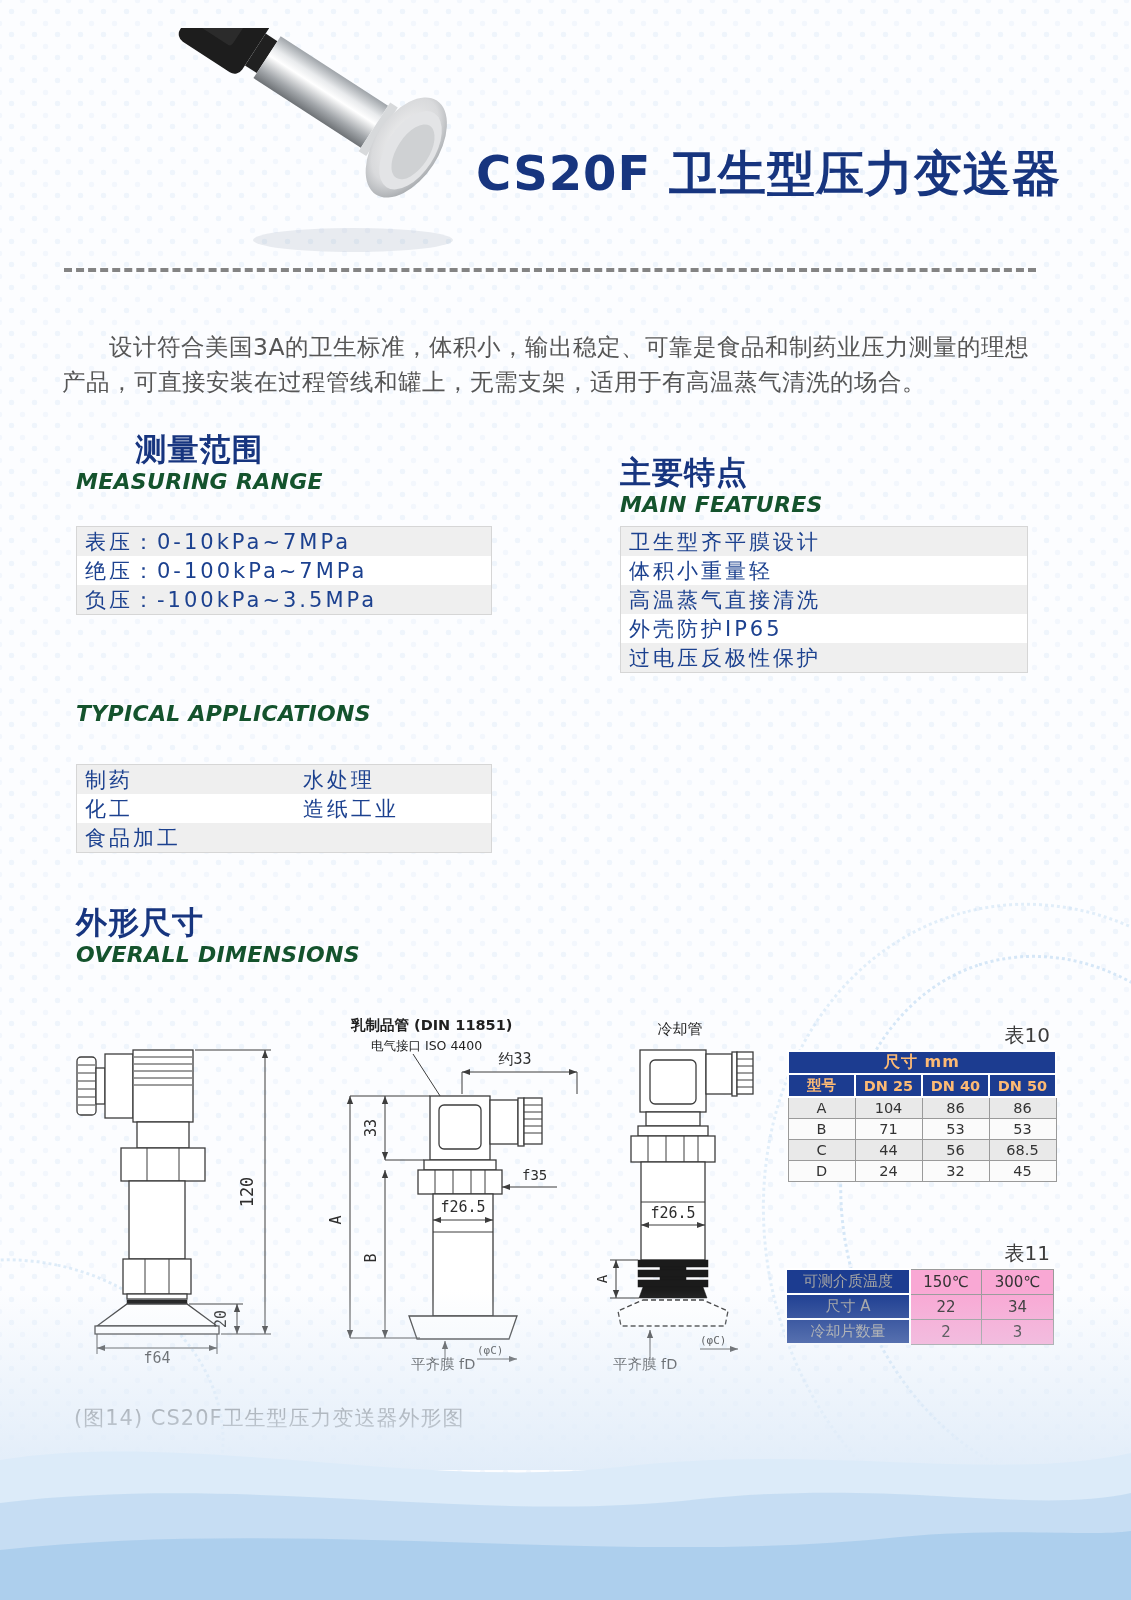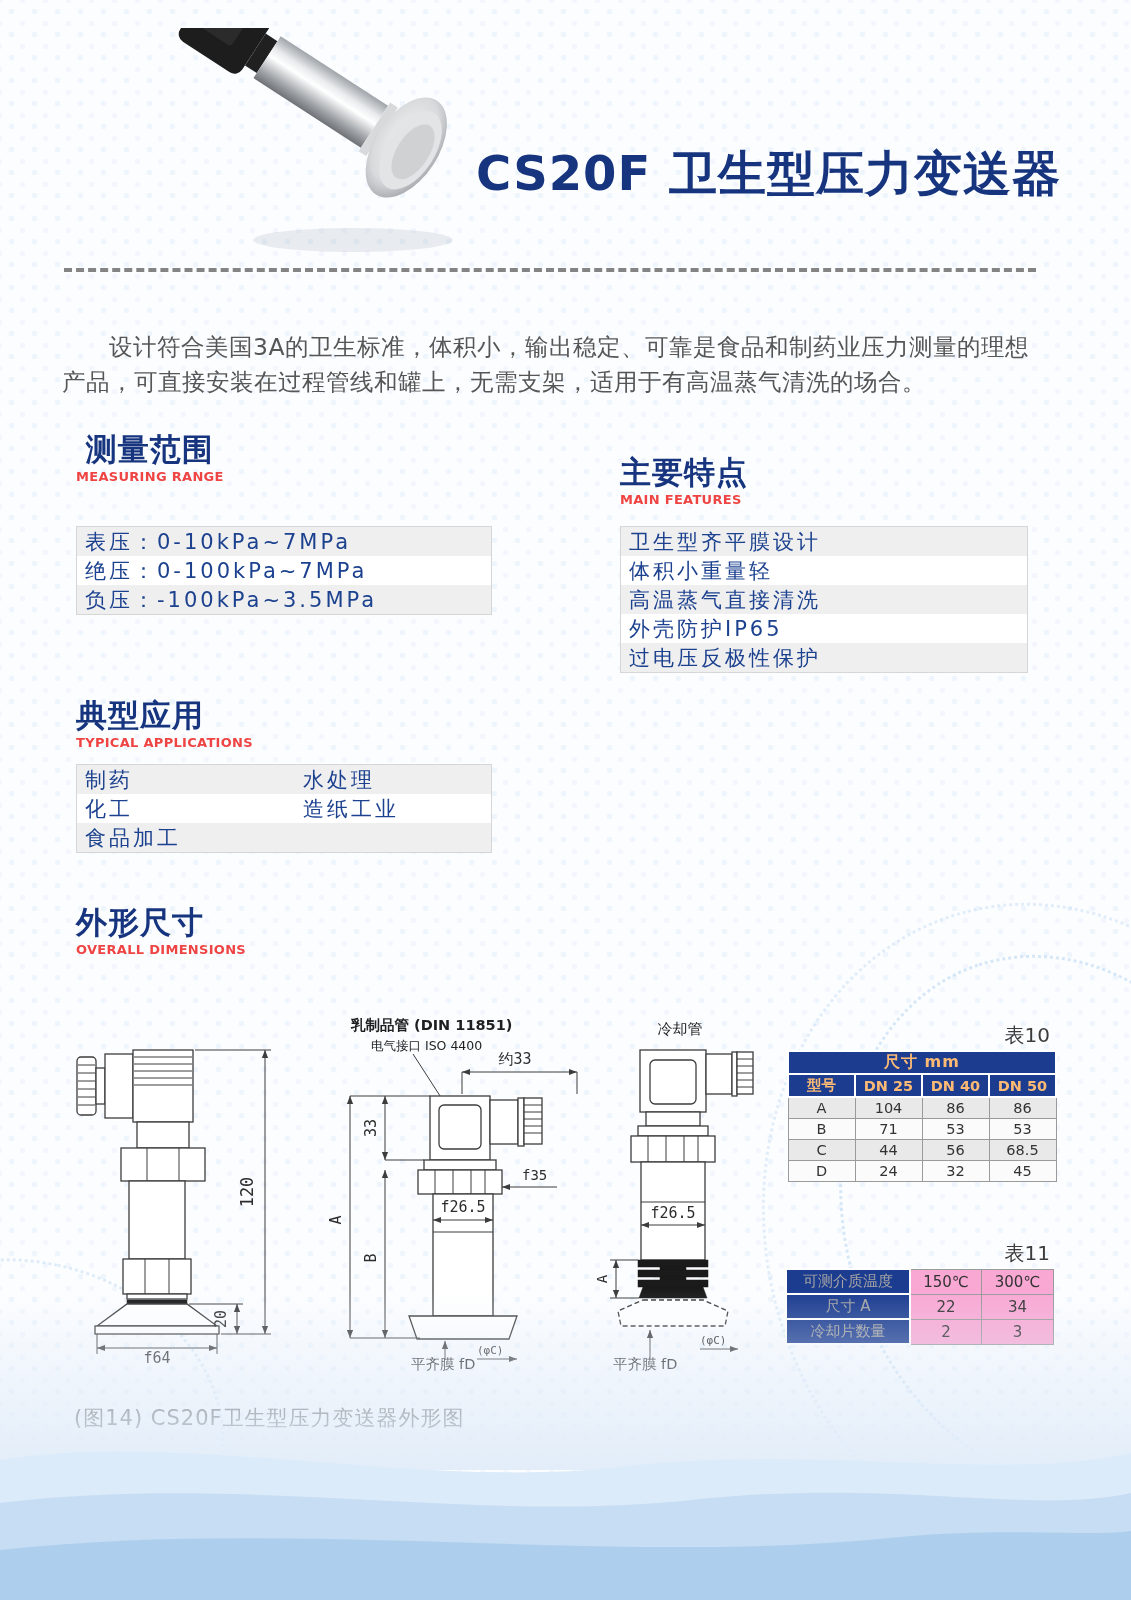--- a/index.html
+++ b/index.html
@@ -44,21 +44,21 @@
   }
   .intro {
     position:absolute; top:330px; left:62px; width:988px;
     font-size:23.5px; color:#565656; line-height:1.5;
     text-indent:2em; letter-spacing:.5px;
   }
 
   
   .sec { position:absolute; }
   .sec-zh { font-size:31px; font-weight:bold; color:#17357f; letter-spacing:1px; line-height:1.1; }
-  .sec-en { font-size:13px; font-weight:bold; color:#ef4444; margin-top:3px; letter-spacing:.3px; }
+  .sec-en { font-size:22px; font-weight:bold; color:#14532d; margin-top:3px; letter-spacing:.3px;font-style:italic; }
 
   
   .info-box {
     position:absolute; border:1px solid #d6d6d6; background:#ffffff;
   }
   .info-row {
     display:flex; align-items:center; height:29px; padding-left:8px;
     font-size:21px; color:#1c418f; letter-spacing:3px; white-space:nowrap;
   }
   .info-row:nth-child(odd) { background:#efefef; }
@@ -167,21 +167,20 @@
   </div>
   <div class="info-box" style="left:620px; top:526px; width:406px;">
     <div class="info-row">卫生型齐平膜设计</div>
     <div class="info-row">体积小重量轻</div>
     <div class="info-row">高温蒸气直接清洗</div>
     <div class="info-row">外壳防护IP65</div>
     <div class="info-row">过电压反极性保护</div>
   </div>
 
   <div class="sec" style="left:76px; top:698px;">
-    <div class="sec-zh">典型应用</div>
     <div class="sec-en">TYPICAL APPLICATIONS</div>
   </div>
   <div class="info-box" style="left:76px; top:764px; width:414px;">
     <div class="info-row">
       <span class="app-col1">制药</span>
       <span class="app-col2">水处理</span>
     </div>
     <div class="info-row">
       <span class="app-col1">化工</span>
       <span class="app-col2">造纸工业</span>

